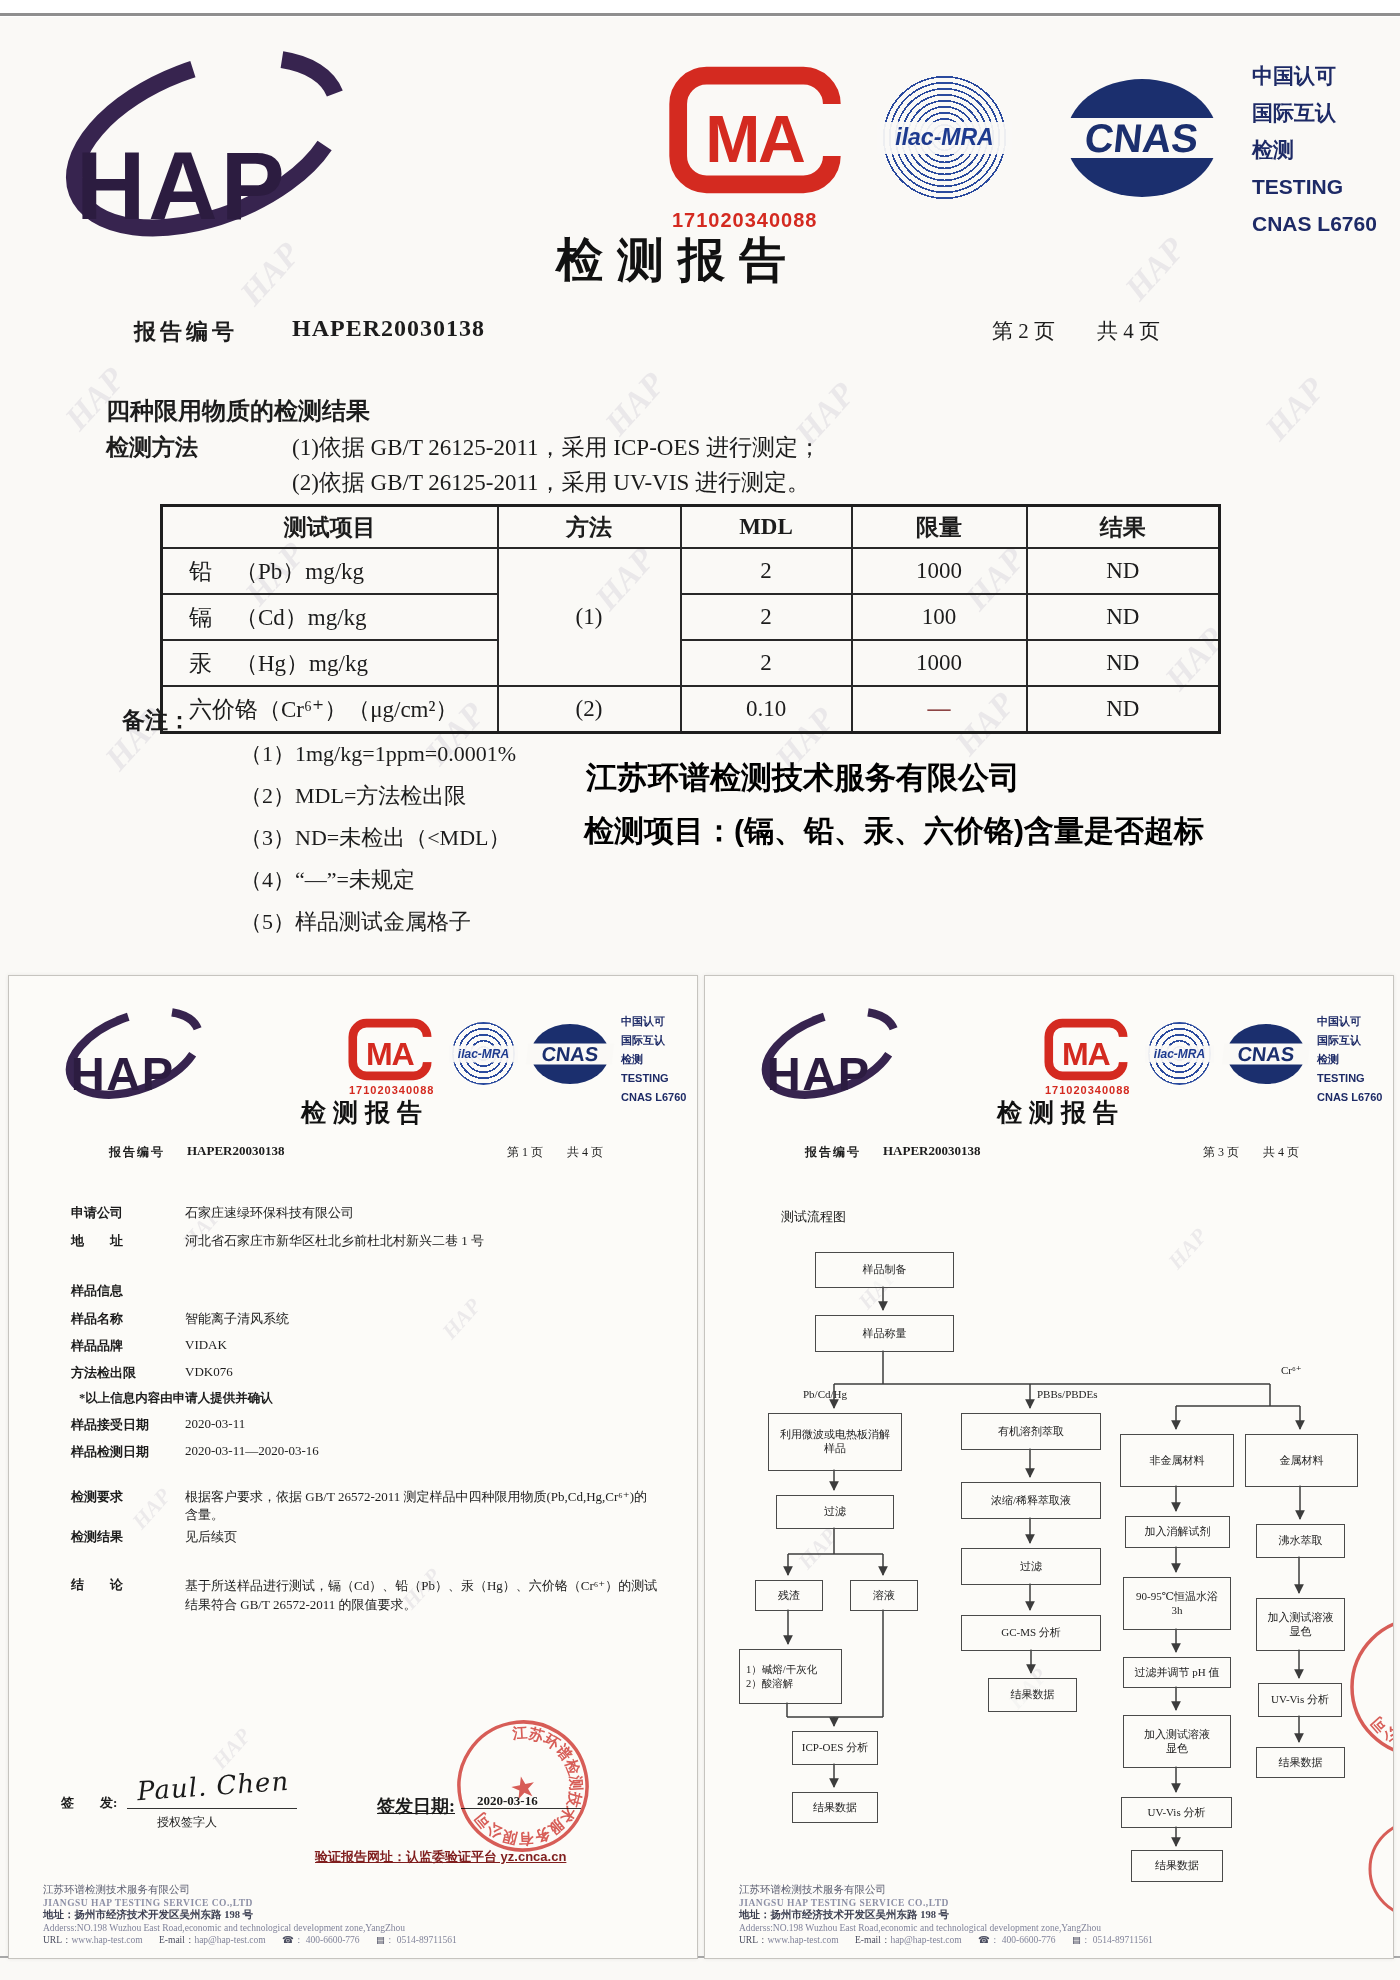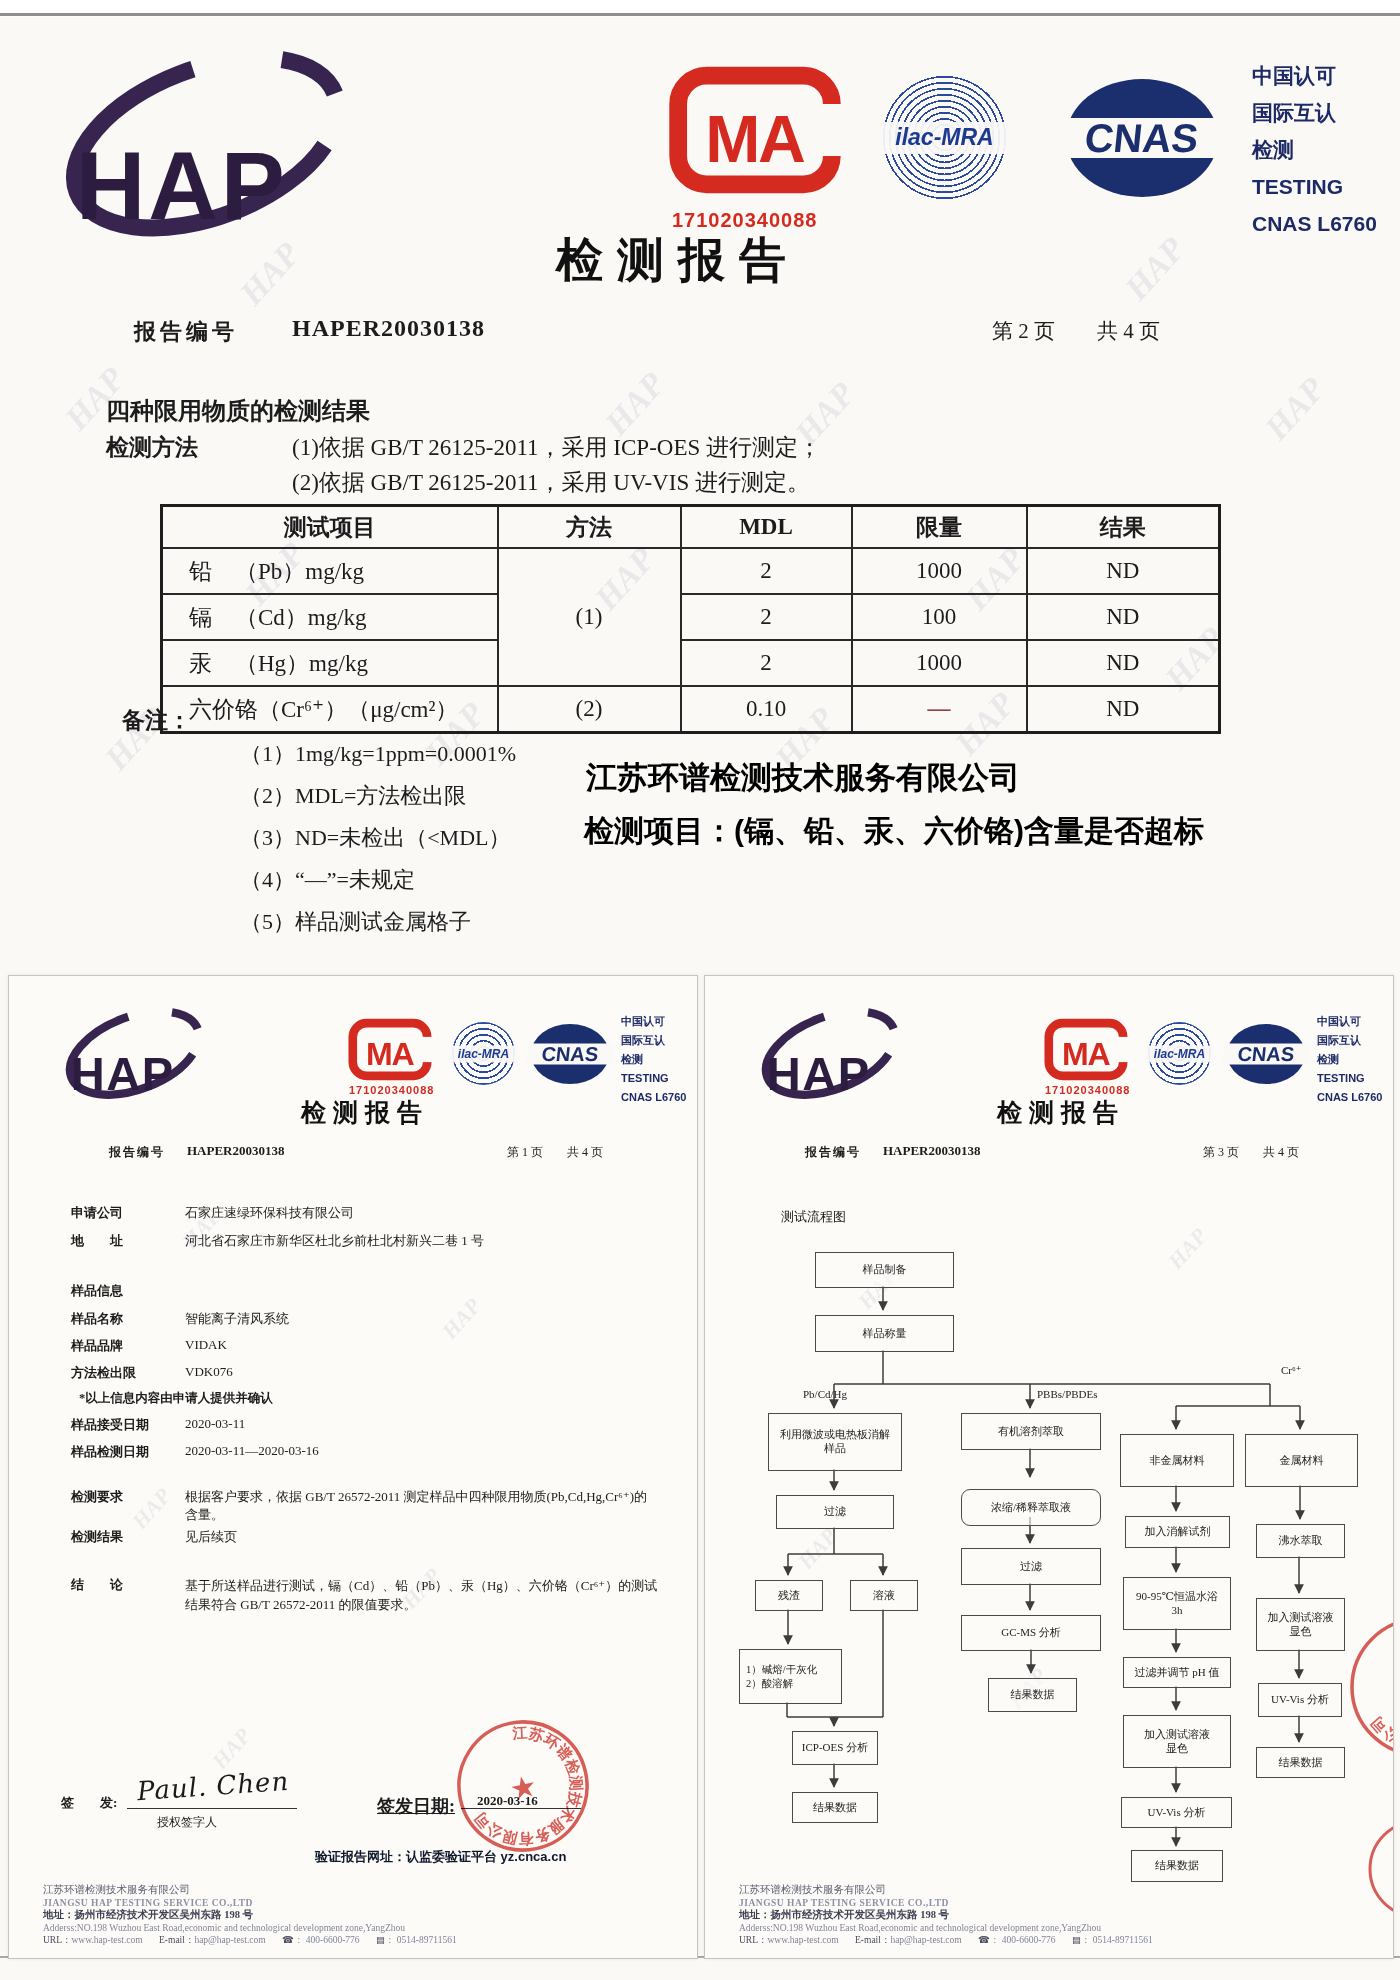--- a/index.html
+++ b/index.html
@@ -48,21 +48,21 @@
   .page .lbl{font-weight:bold;}
   .fnode{position:absolute;border:1.2px solid #4a4a4a;display:flex;align-items:center;justify-content:center;
          text-align:center;font-size:11px;line-height:1.25;white-space:pre-line;color:#222;background:rgba(252,251,248,0.6);}
   .fnode.left{justify-content:flex-start;text-align:left;padding-left:6px;}
   .flowsvg line{stroke:#3c3c3c;stroke-width:1.5;}
   .branch-label{position:absolute;font-size:11px;color:#222;white-space:nowrap;}
 
   .sig{font-family:"DejaVu Serif","Liberation Serif",serif;font-style:italic;font-size:26px;
        transform:rotate(-4deg);color:#1a1a1a;letter-spacing:1px;}
   .sigline{position:absolute;border-bottom:1.5px solid #333;}
-  .verify{color:#0f172a;font-weight:bold;font-family:"Liberation Sans",sans-serif;}
+  .verify{color:#7f1d1d;font-weight:bold;text-decoration:underline;font-family:"Liberation Sans",sans-serif;}
 
   .pfoot{position:absolute;left:34px;right:20px;font-size:9.5px;line-height:12.5px;color:#80839a;}
   .pfoot .l1{color:#5d6072;font-size:10.5px;}
   .pfoot .l2{font-weight:bold;color:#8d90a6;letter-spacing:0.5px;}
   .pfoot .l3{font-weight:bold;color:#3f4254;font-size:10.5px;}
   .pfoot .seg{margin-right:14px;white-space:nowrap;}
   .pfoot .dark{color:#4a4d60;}
 
   .stamp{position:absolute;opacity:0.85;mix-blend-mode:multiply;pointer-events:none;}
 </style>
@@ -389,21 +389,21 @@
     <div class="fnode" style="left:43px;top:177px;width:132px;height:56px;">利用微波或电热板消解
 样品</div>
     <div class="fnode" style="left:51px;top:259px;width:116px;height:32px;">过滤</div>
     <div class="fnode" style="left:30px;top:344px;width:66px;height:29px;">残渣</div>
     <div class="fnode" style="left:125px;top:344px;width:66px;height:29px;">溶液</div>
     <div class="fnode left" style="left:14px;top:413px;width:95px;height:53px;font-size:10.5px;">1）碱熔/干灰化
 2）酸溶解</div>
     <div class="fnode" style="left:67px;top:495px;width:84px;height:32px;">ICP-OES 分析</div>
     <div class="fnode" style="left:67px;top:556px;width:84px;height:29px;">结果数据</div>
     <div class="fnode" style="left:236px;top:177px;width:138px;height:35px;">有机溶剂萃取</div>
-    <div class="fnode" style="left:236px;top:253px;width:138px;height:35px;border-radius:9px;">浓缩/稀释萃取液</div>
+    <div class="fnode" style="left:236px;top:246px;width:138px;height:35px;">浓缩/稀释萃取液</div>
     <div class="fnode" style="left:236px;top:312px;width:138px;height:35px;">过滤</div>
     <div class="fnode" style="left:236px;top:379px;width:138px;height:34px;">GC-MS 分析</div>
     <div class="fnode" style="left:263px;top:442px;width:87px;height:32px;">结果数据</div>
     <div class="fnode" style="left:395px;top:198px;width:112px;height:51px;">非金属材料</div>
     <div class="fnode" style="left:520px;top:198px;width:111px;height:51px;">金属材料</div>
     <div class="fnode" style="left:400px;top:280px;width:103px;height:30px;">加入消解试剂</div>
     <div class="fnode" style="left:531px;top:288px;width:87px;height:32px;">沸水萃取</div>
     <div class="fnode" style="left:398px;top:341px;width:106px;height:51px;">90-95℃恒温水浴
 3h</div>
     <div class="fnode" style="left:531px;top:362px;width:87px;height:51px;">加入测试溶液

